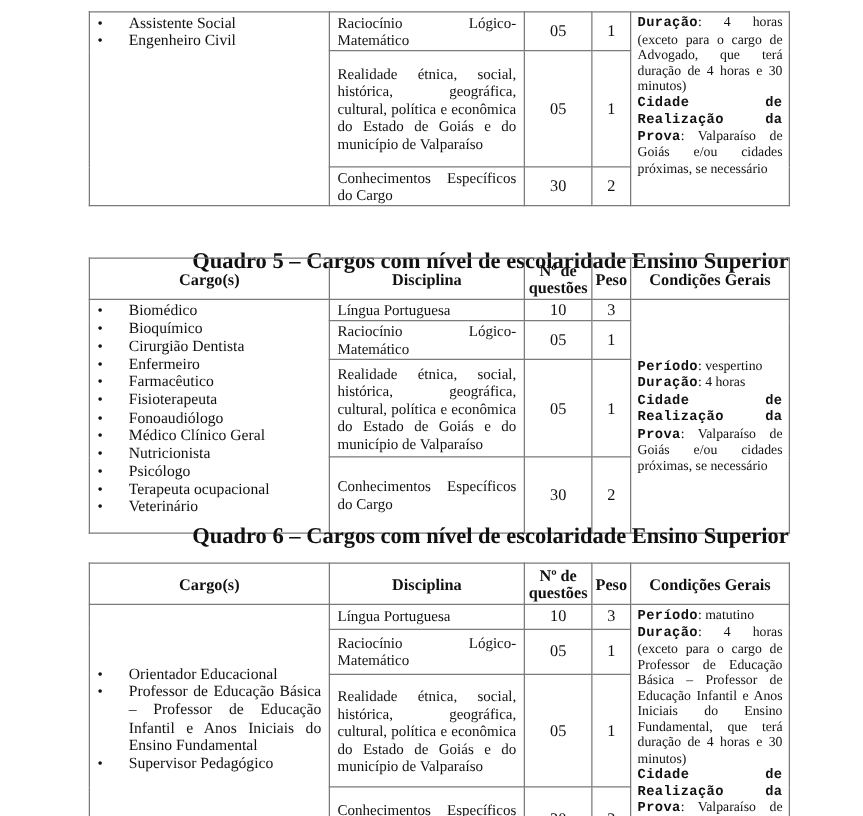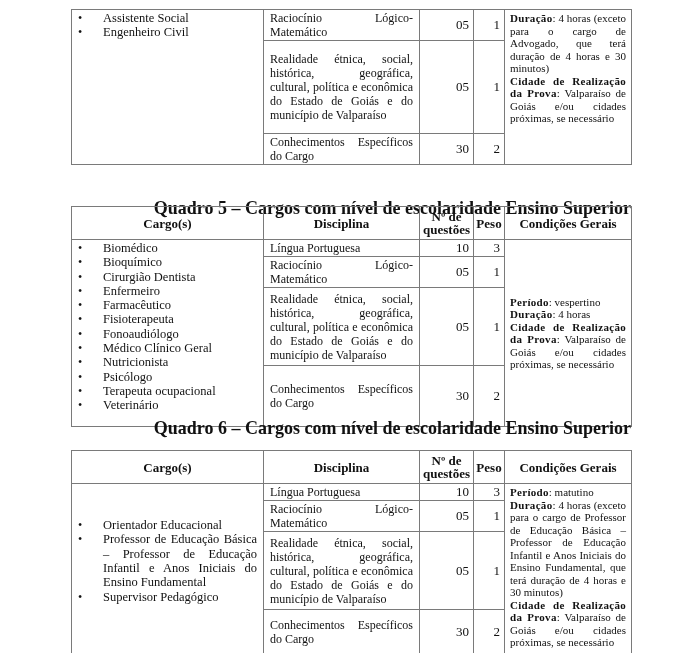--- a/index.html
+++ b/index.html
@@ -7,23 +7,23 @@
            font-family: "Liberation Serif", serif; color: #111; }
     table { border-collapse: collapse; position: absolute; left: 71px; width: 560px; table-layout: fixed; }
     td, th { border: 1px solid #7a7a7a; padding: 0 4px; vertical-align: middle; font-size: 12px; line-height: 14px; }
     th { font-weight: bold; font-size: 13px; padding: 3px 2px; line-height: 13px; }
     .col-cargo { width: 192px; }
     .col-disc { width: 156px; }
     .col-q { width: 54px; }
     .col-peso { width: 31px; }
     .col-cond { width: 127px; }
     .disc { text-align: justify; text-align-last: left; padding: 1px 6px 1px 6px; margin-left: 12px; }
-    .num { text-align: right; font-size: 13px; }
+    .num { text-align: center; font-size: 13px; }
     .cond { font-size: 11px; line-height: 12.5px; vertical-align: top; padding: 2px 5px; text-align: justify; }
-    .cond b { font-weight: bold; letter-spacing: 0.3px; }
+    .cond b { font-weight: bold; letter-spacing: 0.3px; font-family: Liberation Mono, monospace; }
     ul.cargos { list-style: none; margin: 0; padding: 0; }
     ul.cargos li { position: relative; padding-left: 27px; font-size: 12.5px; line-height: 14.3px; text-align: justify; }
     ul.cargos li::before { content: "\2022"; position: absolute; left: 2px; top: 0; font-size: 12px; }
     .cargo-cell { vertical-align: top; padding: 1px 4px; }
     .cargo-cell-mid { vertical-align: middle; padding: 1px 6px 16px 4px; }
     .caption { position: absolute; left: 71px; width: 560px; text-align: right; font-weight: bold; font-size: 18px; margin-top: 12px; }
     .top-table { top: 9px; }
     .q5 { top: 206px; }
     .q6 { top: 450px; }
   </style>

